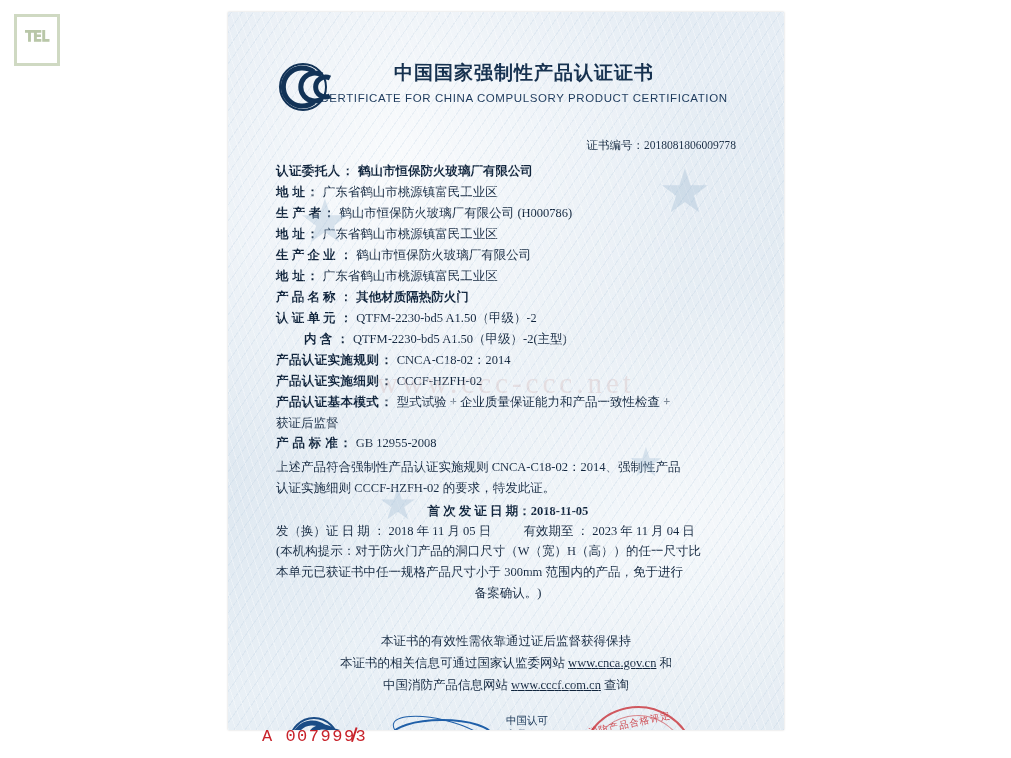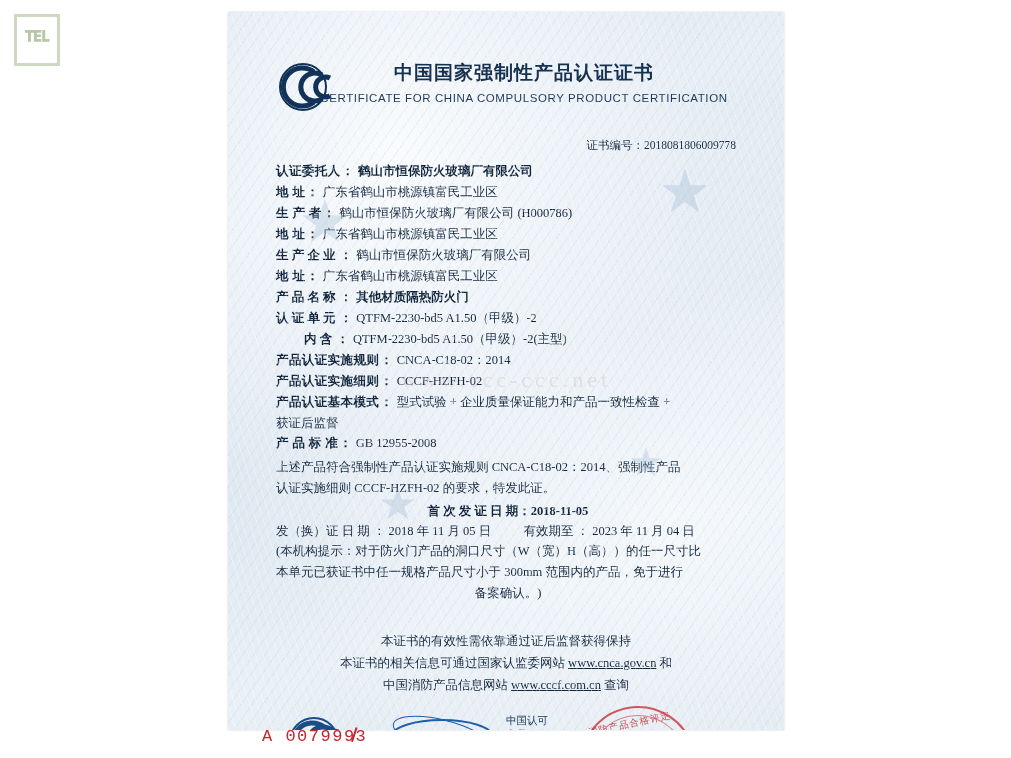--- a/index.html
+++ b/index.html
@@ -48,21 +48,21 @@
     font-size: 60px;
     line-height: 1;
     pointer-events: none;
   }
   .cert-watermark {
     position: absolute;
     left: 0;
     right: 0;
     top: 355px;
     text-align: center;
-    font-size: 22px;
+    font-size: 29px;
     letter-spacing: 4px;
     color: rgba(196,150,150,0.22);
     font-family: "Liberation Serif", serif;
     pointer-events: none;
   }
 
   
   .corner-logo {
     position: absolute;
     left: 14px;

